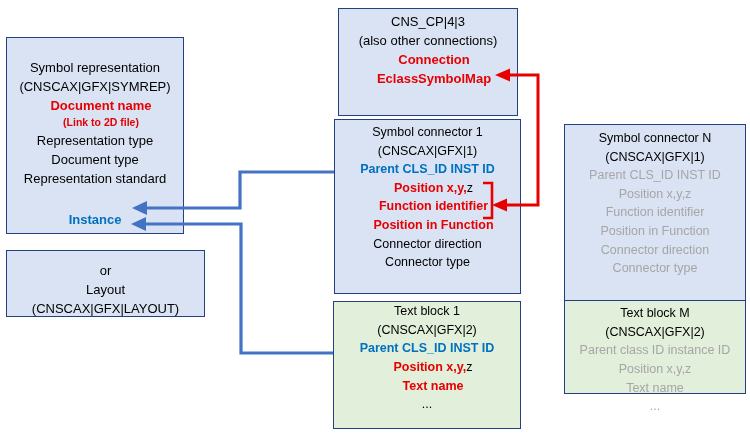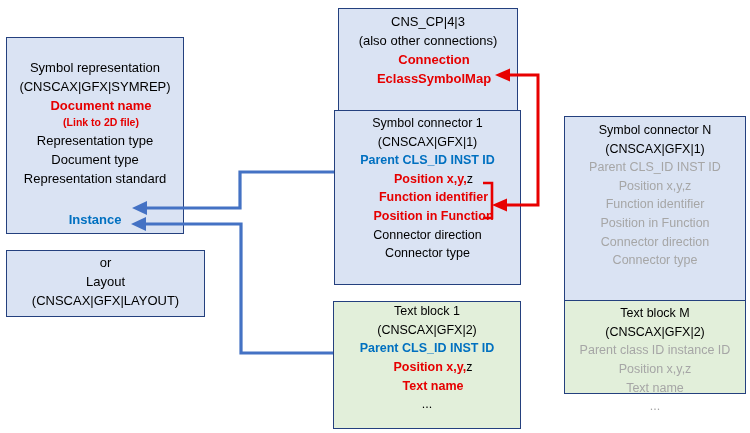--- a/index.html
+++ b/index.html
@@ -36,45 +36,45 @@
     <div class="row plain">(CNSCAX|GFX|SYMREP)</div>
     <div class="row red">Document name</div>
     <div class="row red row-small">(Link to 2D file)</div>
     <div class="row plain">Representation type</div>
     <div class="row plain">Document type</div>
     <div class="row plain">Representation standard</div>
     <div class="spacer"></div>
     <div class="row blue">Instance</div>
   </div>
 
-  <div class="box b1" style="left:6px;top:250px;width:199px;height:67px;padding-top:2px;">
+  <div class="box b1" style="left:6px;top:250px;width:199px;height:67px;padding-top:10px;">
     <div class="row plain">or</div>
     <div class="row plain">Layout</div>
     <div class="row plain">(CNSCAX|GFX|LAYOUT)</div>
   </div>
 
   <div class="box b1" style="left:338px;top:8px;width:180px;height:108px;padding-top:3px;">
     <div class="row plain">CNS_CP|4|3</div>
     <div class="row plain">(also other connections)</div>
     <div class="row red">Connection</div>
     <div class="row red">EclassSymbolMap</div>
   </div>
 
-  <div class="box" style="left:334px;top:110px;width:187px;height:175px;padding-top:3px;">
+  <div class="box" style="left:334px;top:119px;width:187px;height:175px;padding-top:3px;">
     <div class="row plain">Symbol connector 1</div>
     <div class="row plain">(CNSCAX|GFX|1)</div>
     <div class="row blue">Parent CLS_ID INST ID</div>
     <div class="row"><span class="red">Position x,y,</span><span class="plain">z</span></div>
     <div class="row red">Function identifier</div>
     <div class="row red">Position in Function</div>
     <div class="row plain">Connector direction</div>
     <div class="row plain">Connector type</div>
   </div>
 
-  <div class="box" style="left:564px;top:116px;width:182px;height:216px;padding-top:4px;">
+  <div class="box" style="left:564px;top:124px;width:182px;height:216px;padding-top:4px;">
     <div class="row plain">Symbol connector N</div>
     <div class="row plain">(CNSCAX|GFX|1)</div>
     <div class="row gray">Parent CLS_ID INST ID</div>
     <div class="row gray">Position x,y,z</div>
     <div class="row gray">Function identifier</div>
     <div class="row gray">Position in Function</div>
     <div class="row gray">Connector direction</div>
     <div class="row gray">Connector type</div>
   </div>
 

